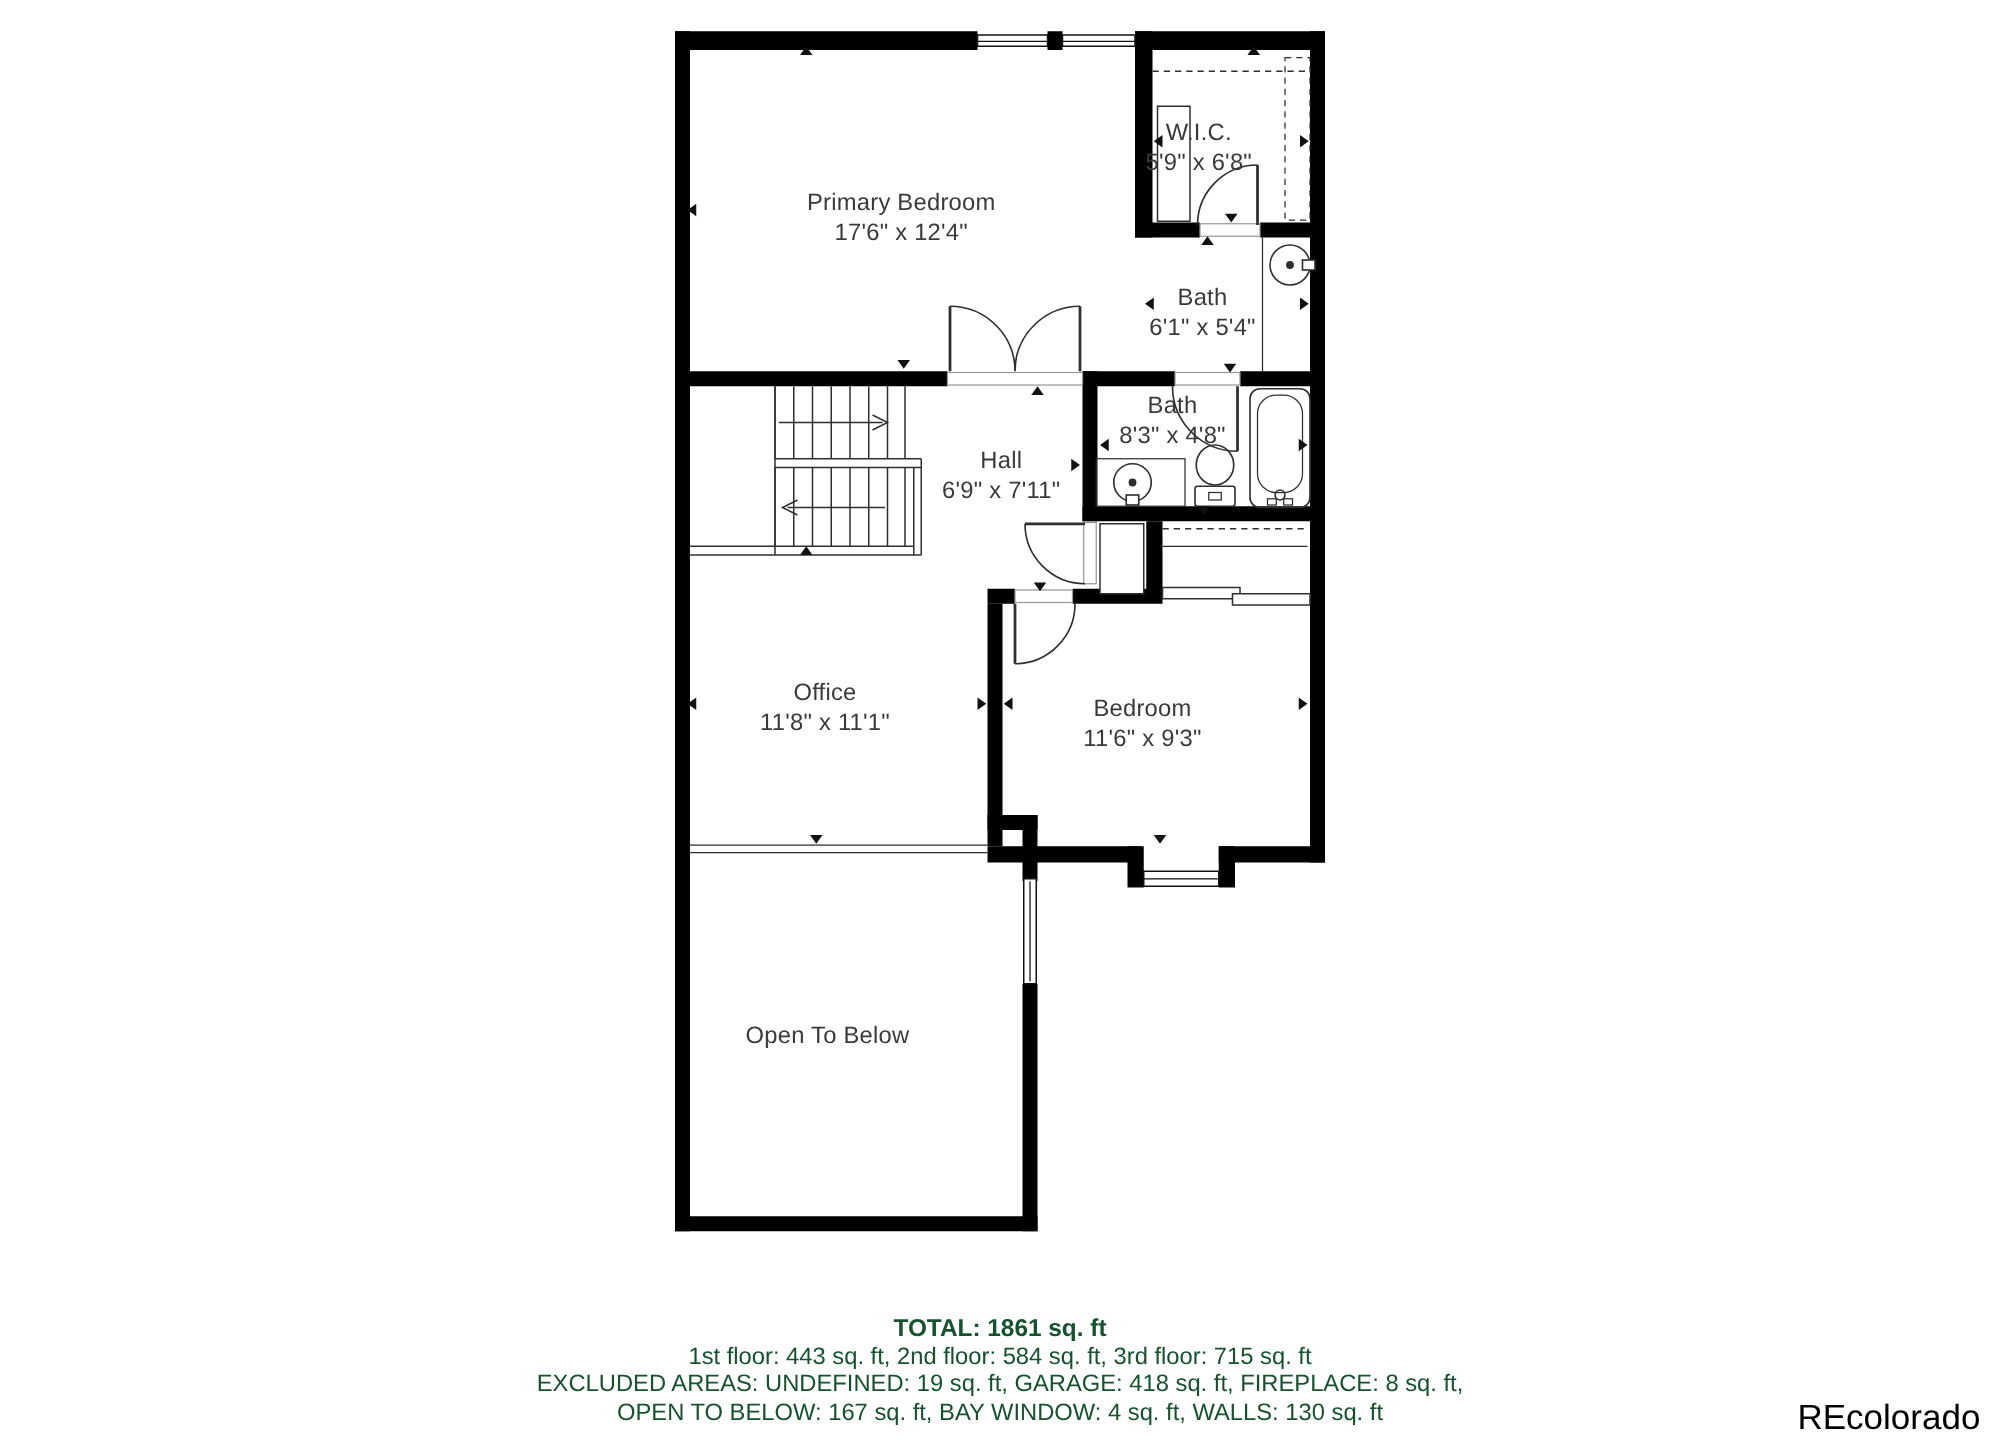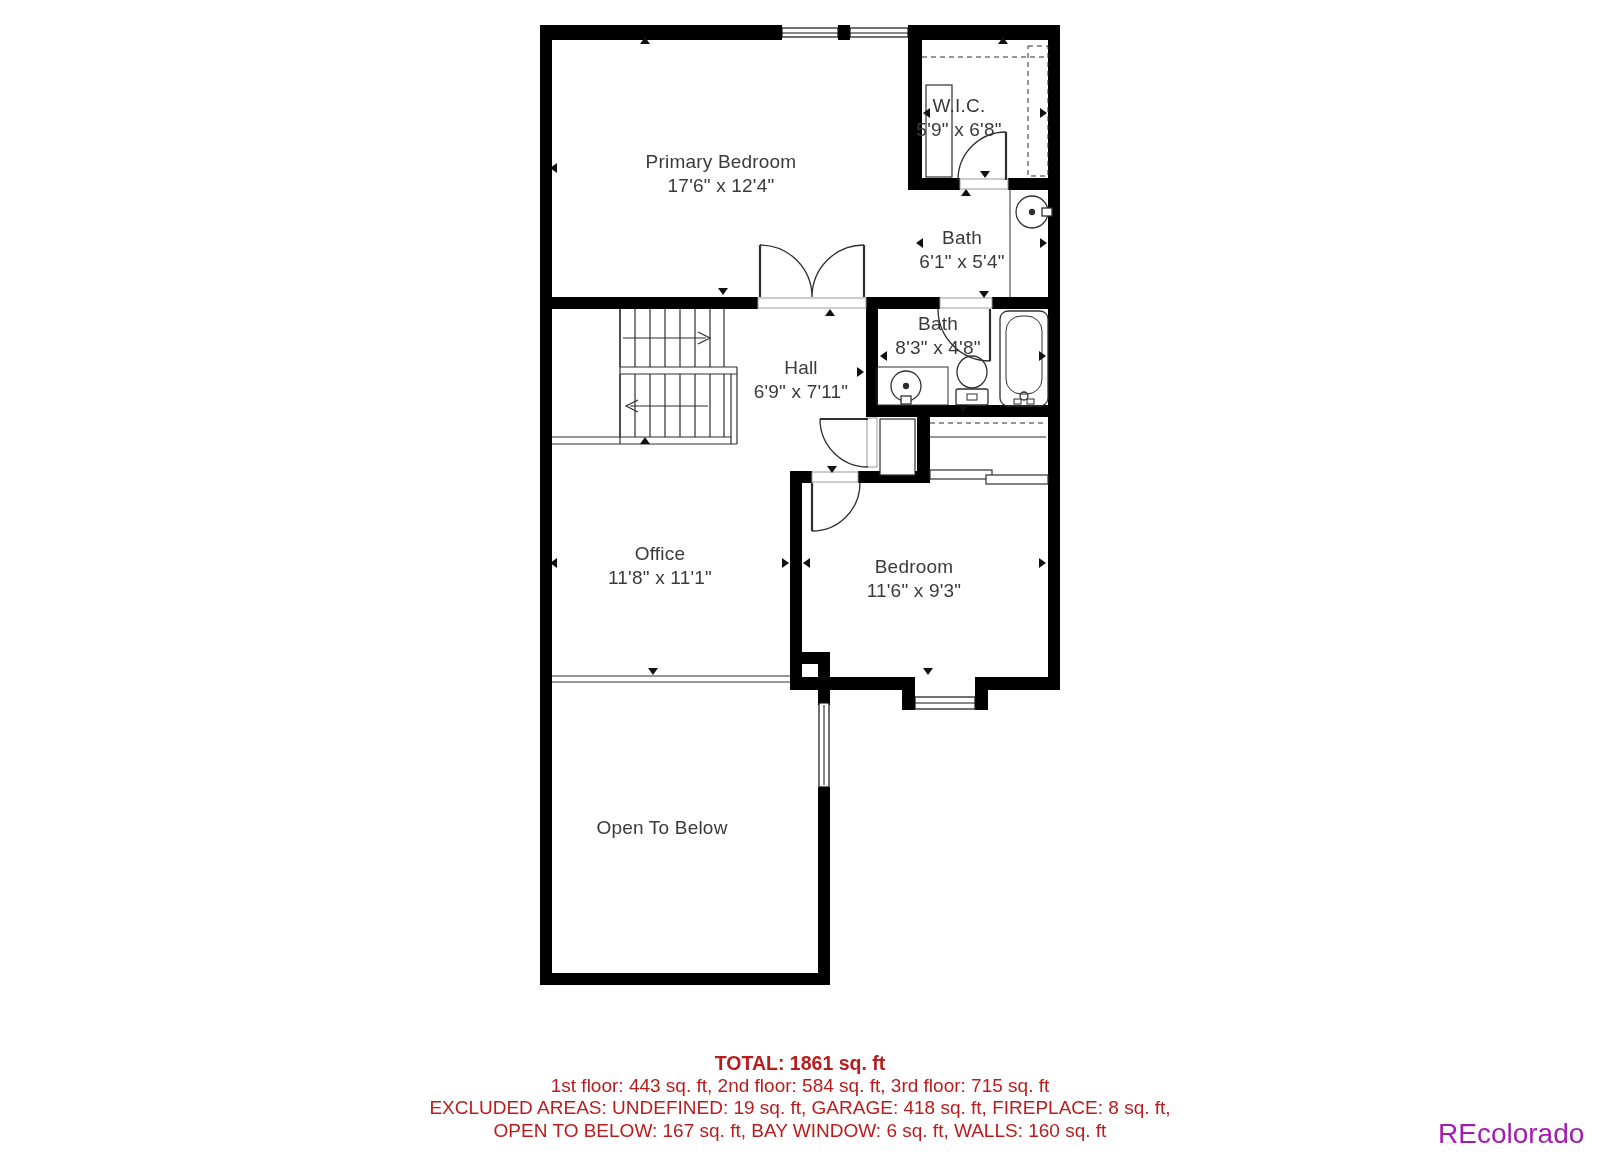--- a/index.html
+++ b/index.html
@@ -1,23 +1,23 @@
 <!DOCTYPE html>
 <html><head>
 <meta charset="utf-8">
 <style>
   html,body{margin:0;padding:0;background:#fff;}
   body{width:1600px;height:1156px;position:relative;overflow:hidden;
        font-family:"Liberation Sans",sans-serif;}
   .stage{position:absolute;left:0;top:0;width:1600px;height:1156px;}
   svg text{font-family:"Liberation Sans",sans-serif;font-size:19px;fill:#3a3a3a;letter-spacing:.2px;}
   .footer{position:absolute;top:1052px;left:10px;width:1580px;text-align:center;
-          color:#b91c1c;font-size:19px;line-height:22.5px;}
+          color:#14532d;font-size:19px;line-height:22.5px;}
   .footer .total{font-weight:bold;font-size:19.5px;}
-  .watermark{position:absolute;left:1438px;top:1118px;font-size:28px;color:#a21caf;}
+  .watermark{position:absolute;left:1438px;top:1118px;font-size:28px;color:#000000;}
 </style>
 </head>
 <body>
 
 <div class="stage">
 
 <svg width="1600" height="1010" viewBox="0 0 1600 1010">
 
   <g fill="#000000">
 
@@ -191,18 +191,18 @@
     <text x="914" y="597">11'6" x 9'3"</text>
     <text x="662" y="834">Open To Below</text>
   </g>
 </svg>
 
 
 <div class="footer">
   <div class="total">TOTAL: 1861 sq. ft</div>
   <div>1st floor: 443 sq. ft, 2nd floor: 584 sq. ft, 3rd floor: 715 sq. ft</div>
   <div>EXCLUDED AREAS: UNDEFINED: 19 sq. ft, GARAGE: 418 sq. ft, FIREPLACE: 8 sq. ft,</div>
-  <div>OPEN TO BELOW: 167 sq. ft, BAY WINDOW: 6 sq. ft, WALLS: 160 sq. ft</div>
+  <div>OPEN TO BELOW: 167 sq. ft, BAY WINDOW: 4 sq. ft, WALLS: 130 sq. ft</div>
 </div>
 
 <div class="watermark">REcolorado</div>
 
 </div>
 
 </body></html>

